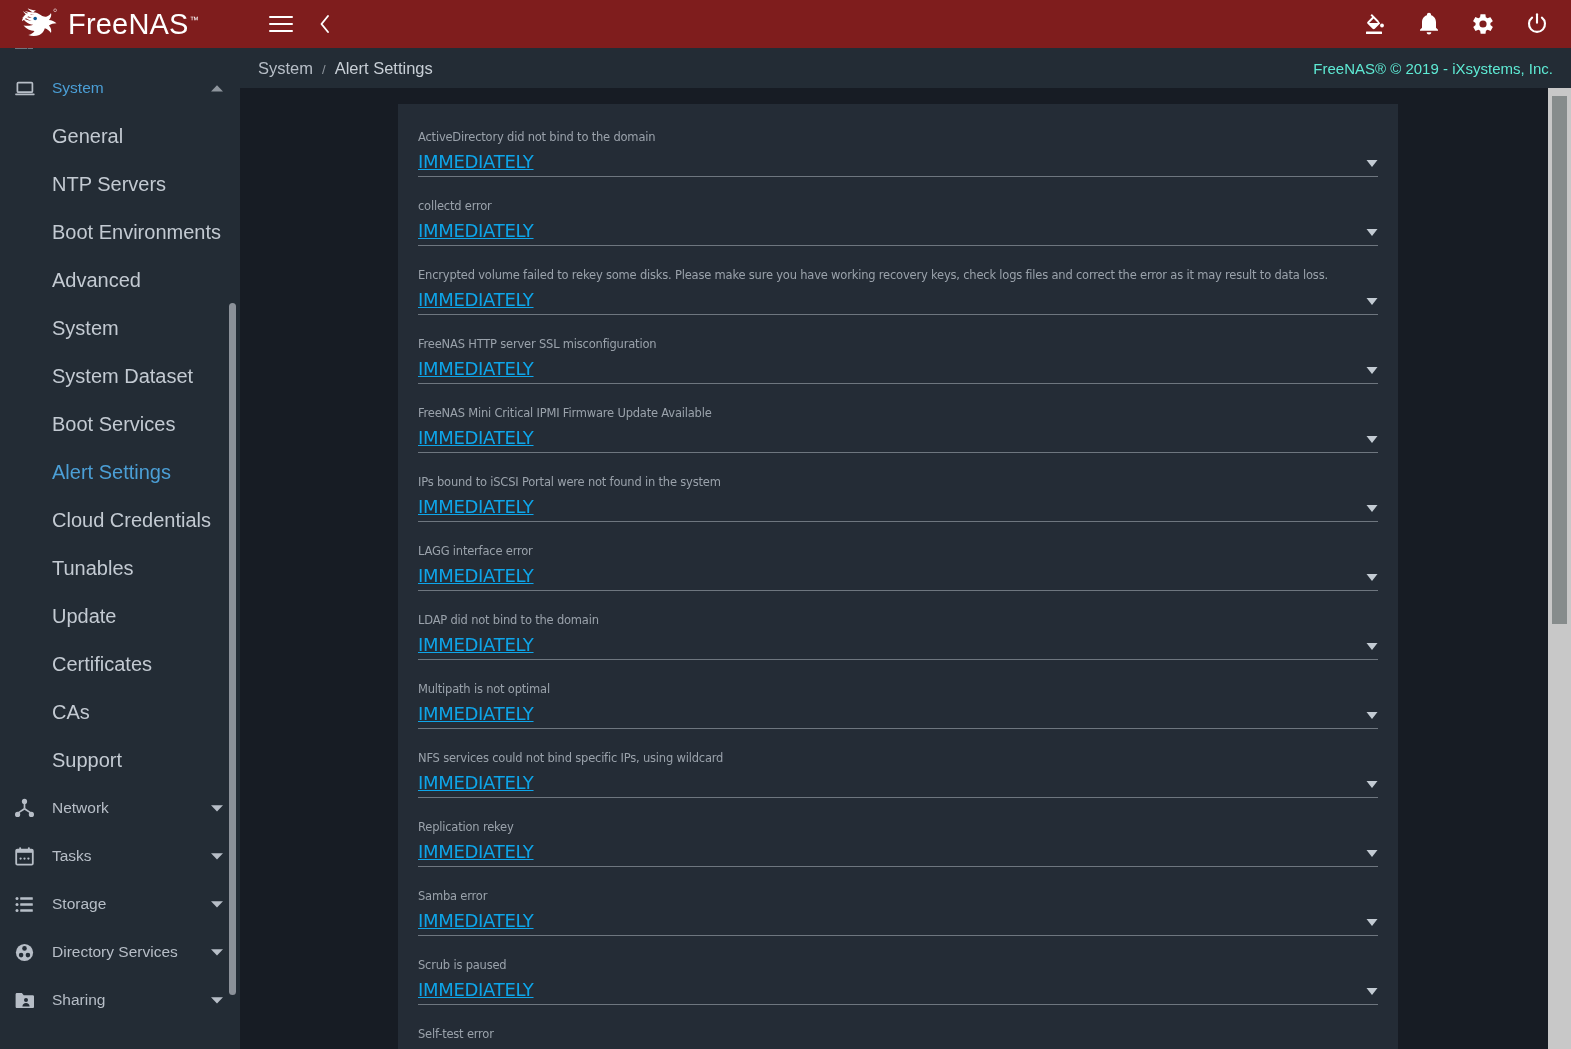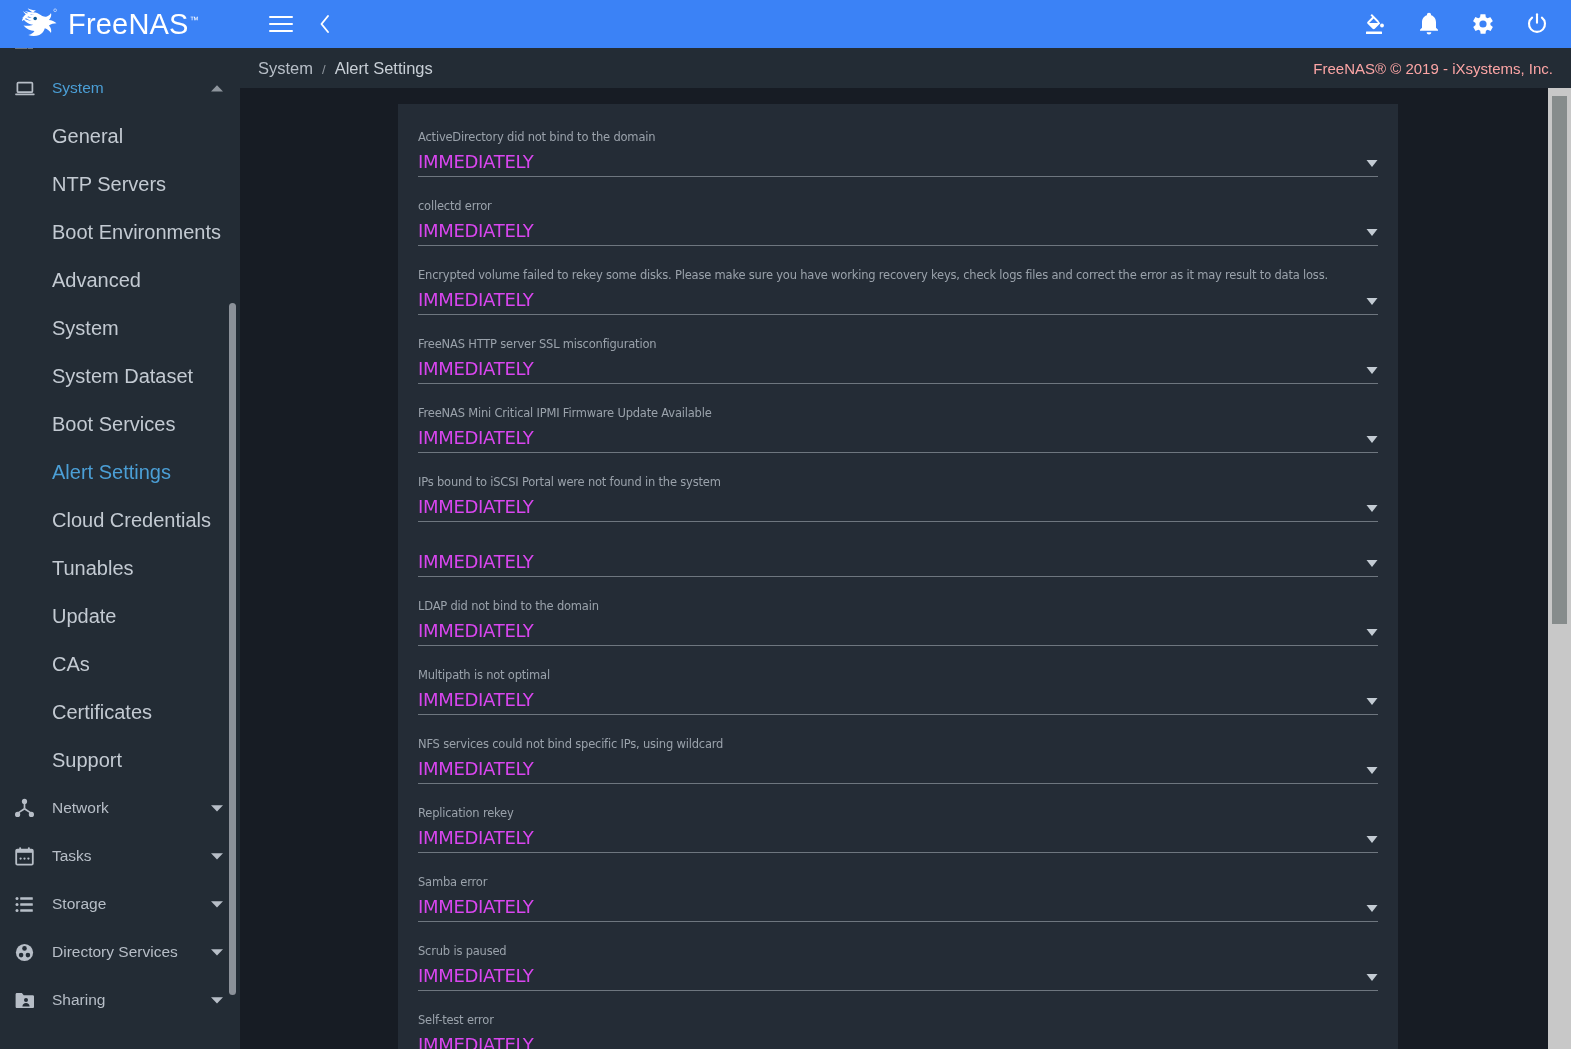--- a/index.html
+++ b/index.html
@@ -13,21 +13,21 @@
     font-family: "Liberation Sans", sans-serif;
     -webkit-font-smoothing: antialiased;
   }
 
   
   #topbar {
     position: absolute;
     top: 0; left: 0;
     width: 1571px;
     height: 48px;
-    background: #3b82f6;
+    background: #7f1d1d;
     display: flex;
     align-items: center;
     z-index: 40;
   }
 
   #brand {
     width: 240px;
     height: 48px;
     display: flex;
     align-items: center;
@@ -170,21 +170,21 @@
   }
   #breadcrumb .crumb { cursor: pointer; }
   #breadcrumb .crumb-sep {
     margin: 0 9px;
     font-size: 13px;
     color: #8e959d;
   }
   #breadcrumb .crumb-current { color: #c8cfd6; }
   #copyright {
     margin-left: auto;
-    color: #fca5a5;
+    color: #5eead4;
     font-size: 15px;
     white-space: nowrap;
     padding-right: 4px;
   }
 
   
   #content {
     position: absolute;
     top: 88px; left: 240px;
     width: 1331px;
@@ -228,27 +228,28 @@
   .alert-select {
     position: relative;
     display: flex;
     align-items: flex-end;
     height: 30px;
     border-bottom: 1px solid #6e767f;
     cursor: pointer;
     margin-top: 3px;
   }
   .alert-select-value {
-    color: #d946ef;
+    color: #0ea5e9;
     font-size: 18px;
     line-height: 22px;
     flex: 1 1 auto;
     padding-bottom: 3px;
     font-family: "DejaVu Sans", sans-serif;
     letter-spacing: -0.3px;
+    text-decoration: underline;
   }
   .alert-select-arrow {
     flex: 0 0 12px;
     width: 12px;
     height: 12px;
     margin-bottom: 7px;
     display: flex;
     align-items: center;
     justify-content: center;
   }
@@ -393,24 +394,24 @@
       <div class="nav-sub-row">
         <span>Cloud Credentials</span>
       </div>
       <div class="nav-sub-row">
         <span>Tunables</span>
       </div>
       <div class="nav-sub-row">
         <span>Update</span>
       </div>
       <div class="nav-sub-row">
+        <span>Certificates</span>
+      </div>
+      <div class="nav-sub-row">
         <span>CAs</span>
-      </div>
-      <div class="nav-sub-row">
-        <span>Certificates</span>
       </div>
       <div class="nav-sub-row">
         <span>Support</span>
       </div>
       <div class="nav-group-row">
         <span class="nav-icon">
           <svg width="21" height="21" viewBox="0 0 21 21" aria-hidden="true">
             <g fill="#b7bec7">
               <circle cx="10.5" cy="3.4" r="2.6"></circle>
               <circle cx="3.6" cy="16.4" r="2.6"></circle>
@@ -584,20 +585,21 @@
           <div class="alert-select">
             <span class="alert-select-value">IMMEDIATELY</span>
             <span class="alert-select-arrow">
               <svg width="12" height="9" viewBox="0 0 12 9" aria-hidden="true">
                 <path d="M0.5 1 L6 8 L11.5 1 Z" fill="#c3cbd3"></path>
               </svg>
             </span>
           </div>
         </div>
         <div class="alert-field">
+          <div class="alert-field-label">LAGG interface error</div>
           <div class="alert-select">
             <span class="alert-select-value">IMMEDIATELY</span>
             <span class="alert-select-arrow">
               <svg width="12" height="9" viewBox="0 0 12 9" aria-hidden="true">
                 <path d="M0.5 1 L6 8 L11.5 1 Z" fill="#c3cbd3"></path>
               </svg>
             </span>
           </div>
         </div>
         <div class="alert-field">

